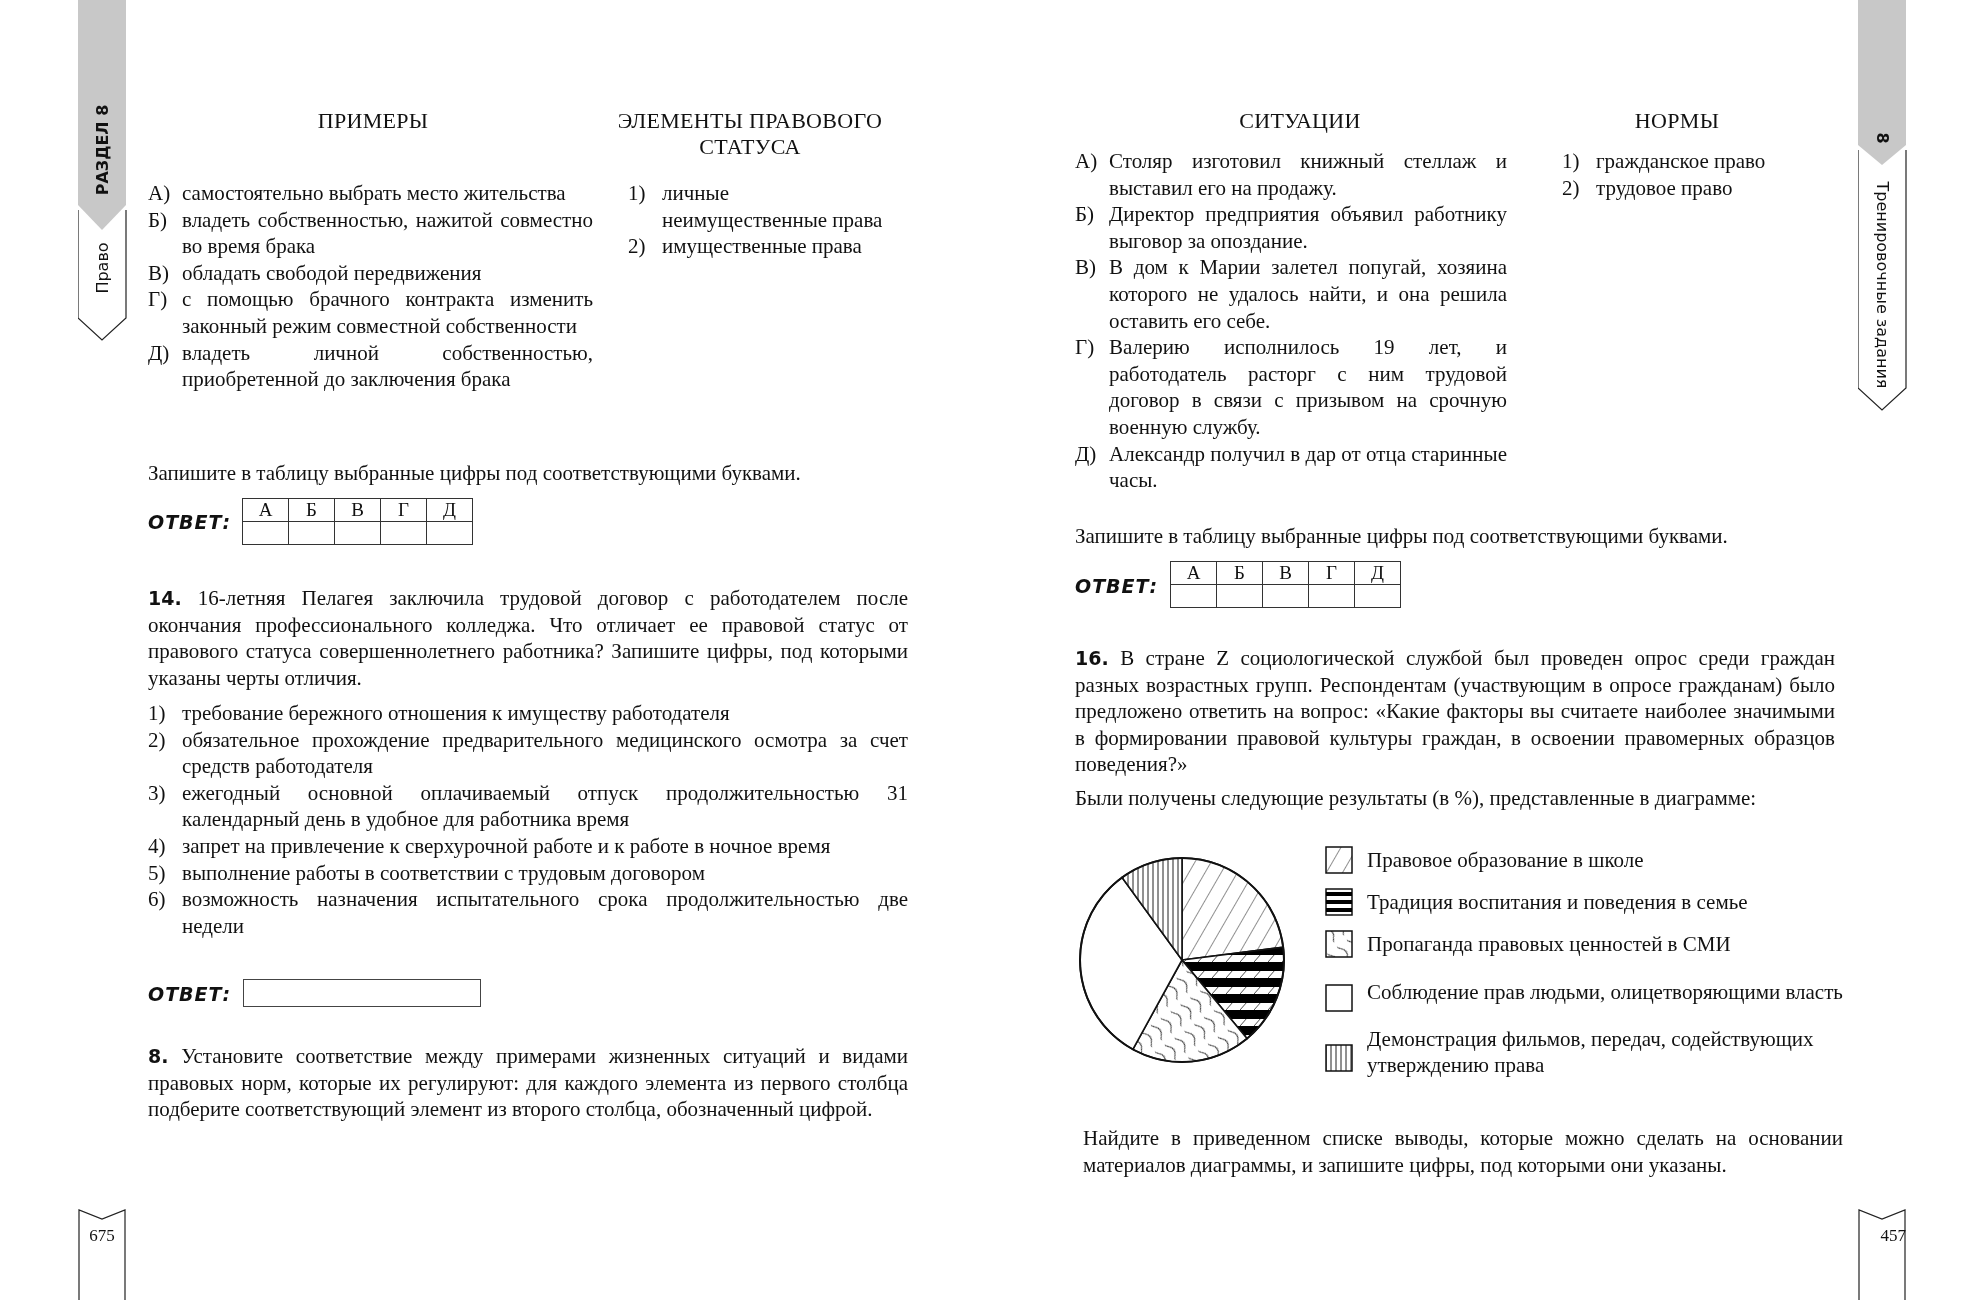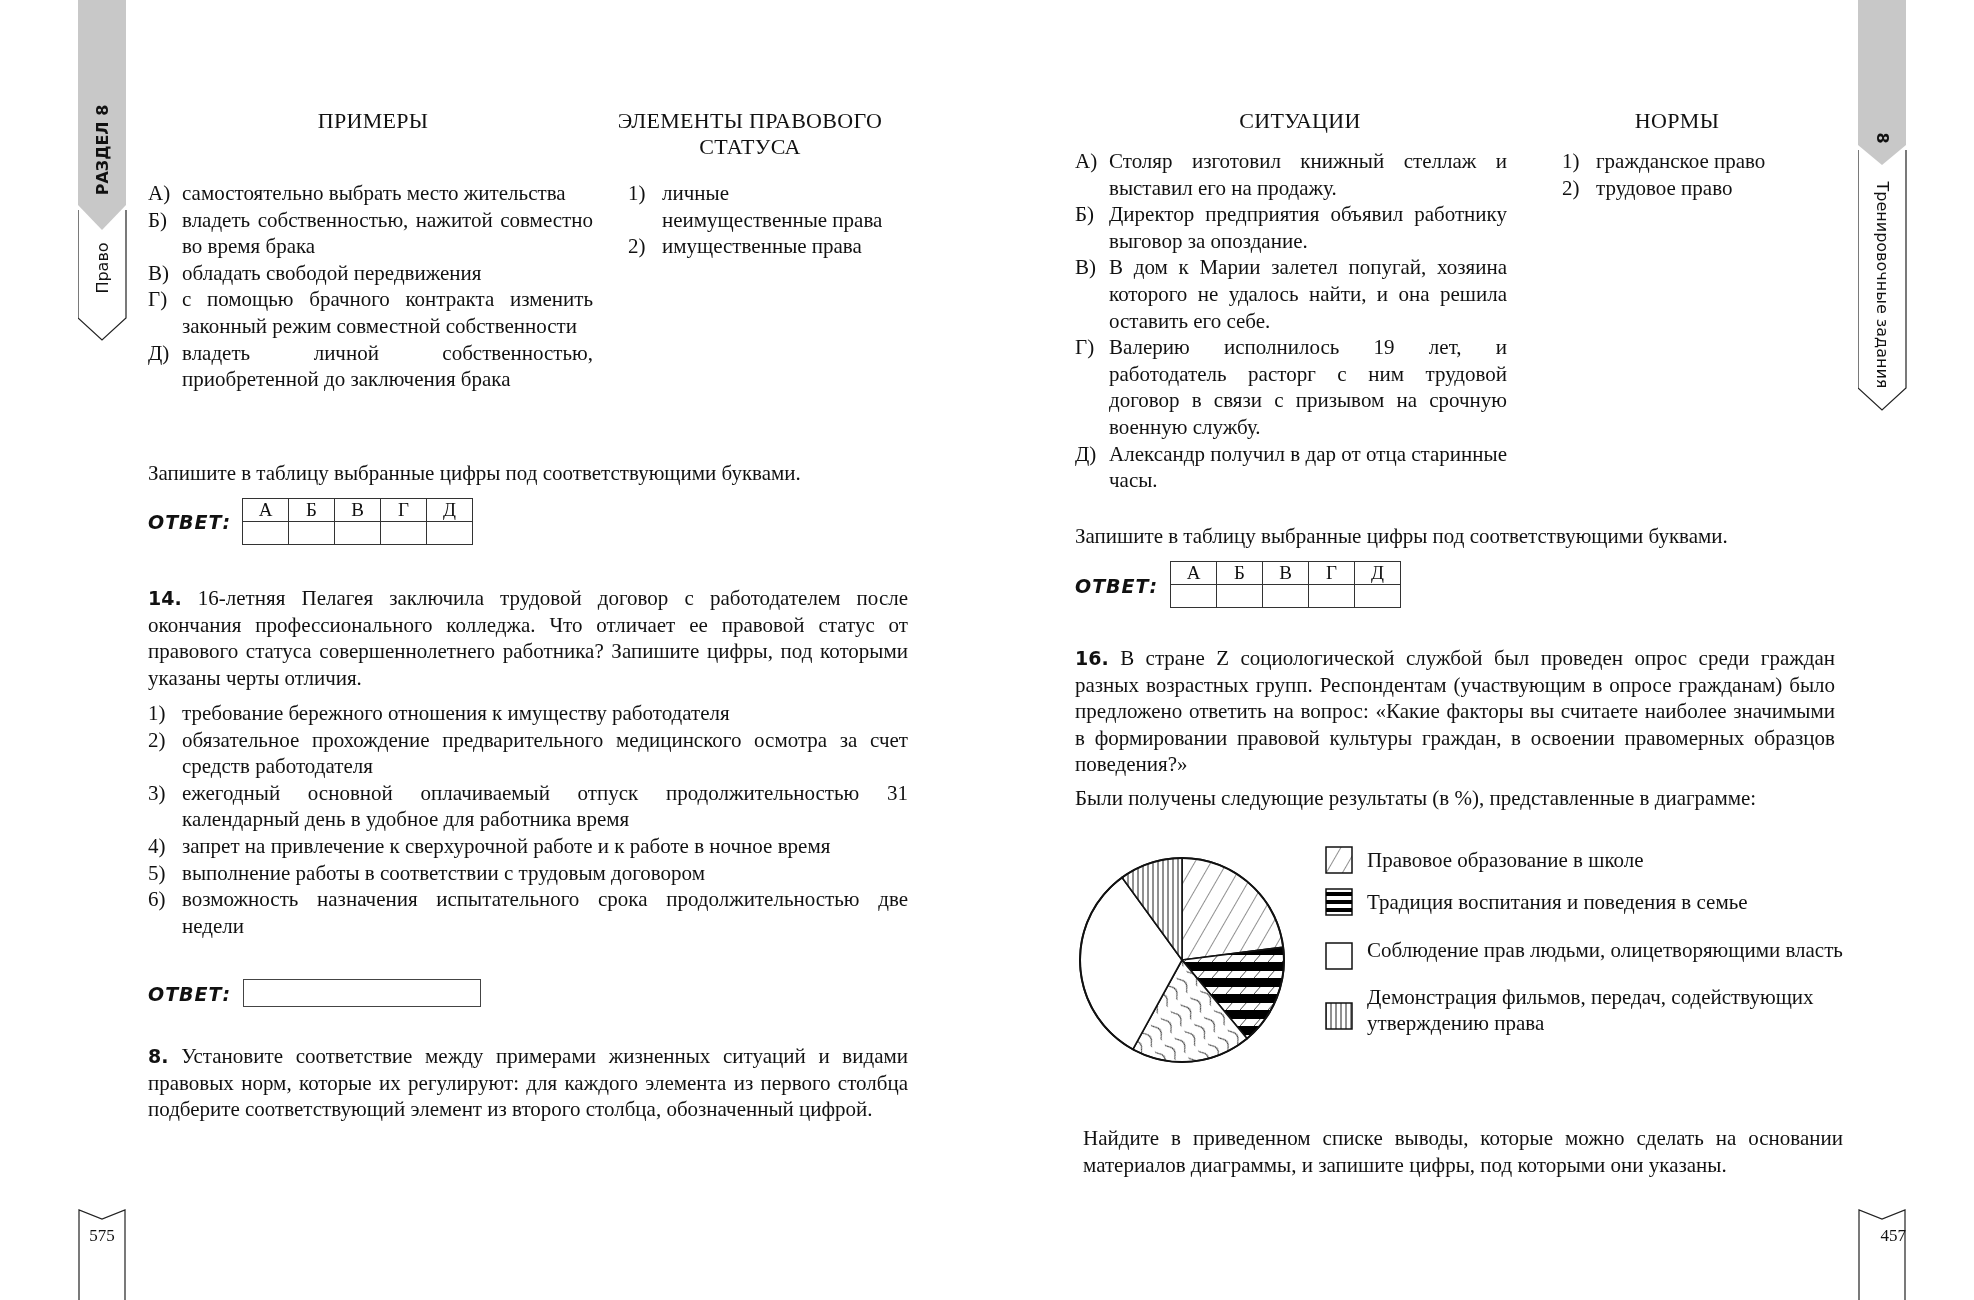--- a/index.html
+++ b/index.html
@@ -131,21 +131,21 @@
   <div class="answer-box" style="position:absolute; left:243px; top:979px;"></div>
 
   <div class="txt just" style="position:absolute; left:148px; top:1043px; width:760px;">
     <span class="qnum">8.</span>
     <span>Установите соответствие между примерами жизненных ситуаций и видами правовых норм, которые их регулируют: для каждого элемента из первого столбца подберите соответствующий элемент из второго столбца, обозначенный цифрой.</span>
   </div>
 
   <svg style="position:absolute; left:78px; top:1205px;" width="50" height="96">
     <polyline points="1,96 1,5 24,14 47,5 47,96" fill="none" stroke="#222" stroke-width="1.2"></polyline>
   </svg>
-  <div style="position:absolute; left:78px; top:1226px; width:48px; text-align:center; font-size:17px;">575</div>
+  <div style="position:absolute; left:78px; top:1226px; width:48px; text-align:center; font-size:17px;">675</div>
 </div>
 
 <div class="page" style="left:987px; width:987px;">
 
   <div class="col-head" style="position:absolute; left:88px; top:108px; width:450px;">СИТУАЦИИ</div>
   <div class="col-head" style="position:absolute; left:560px; top:108px; width:260px;">НОРМЫ</div>
 
   <div class="txt" style="position:absolute; left:88px; top:148px; width:432px;">
     <div class="item">
         <span class="mk">А)</span>
@@ -247,20 +247,26 @@
     <div class="legend-row">
       <svg class="legend-swatch" viewBox="0 0 28 28">
           <rect x="1" y="1" width="26" height="26" fill="#fff" stroke="#111" stroke-width="1.5"></rect>
           <rect x="1" y="4" width="26" height="4" fill="#000"></rect>
           <rect x="1" y="12" width="26" height="4" fill="#000"></rect>
           <rect x="1" y="20" width="26" height="4" fill="#000"></rect>
         </svg>
       <span class="legend-text">Традиция воспитания и поведения в семье</span>
     </div>
     <div class="legend-row">
+      <svg class="legend-swatch" viewBox="0 0 28 28">
+          <rect x="1" y="1" width="26" height="26" fill="url(#p-wave)" stroke="#111" stroke-width="1.5"></rect>
+        </svg>
+      <span class="legend-text">Пропаганда правовых ценностей в СМИ</span>
+    </div>
+    <div class="legend-row">
       <svg class="legend-swatch" viewBox="0 0 28 28" style="margin-top:12px;">
           <rect x="1" y="1" width="26" height="26" fill="#fff" stroke="#111" stroke-width="1.5"></rect>
         </svg>
       <span class="legend-text">Соблюдение прав людьми, олицетворяющими власть</span>
     </div>
     <div class="legend-row">
       <svg class="legend-swatch" viewBox="0 0 28 28" style="margin-top:12px;">
           <rect x="1" y="1" width="26" height="26" fill="url(#p-vert)" stroke="#111" stroke-width="1.5"></rect>
         </svg>
       <span class="legend-text">Демонстрация фильмов, передач, содействующих утверждению права</span>

